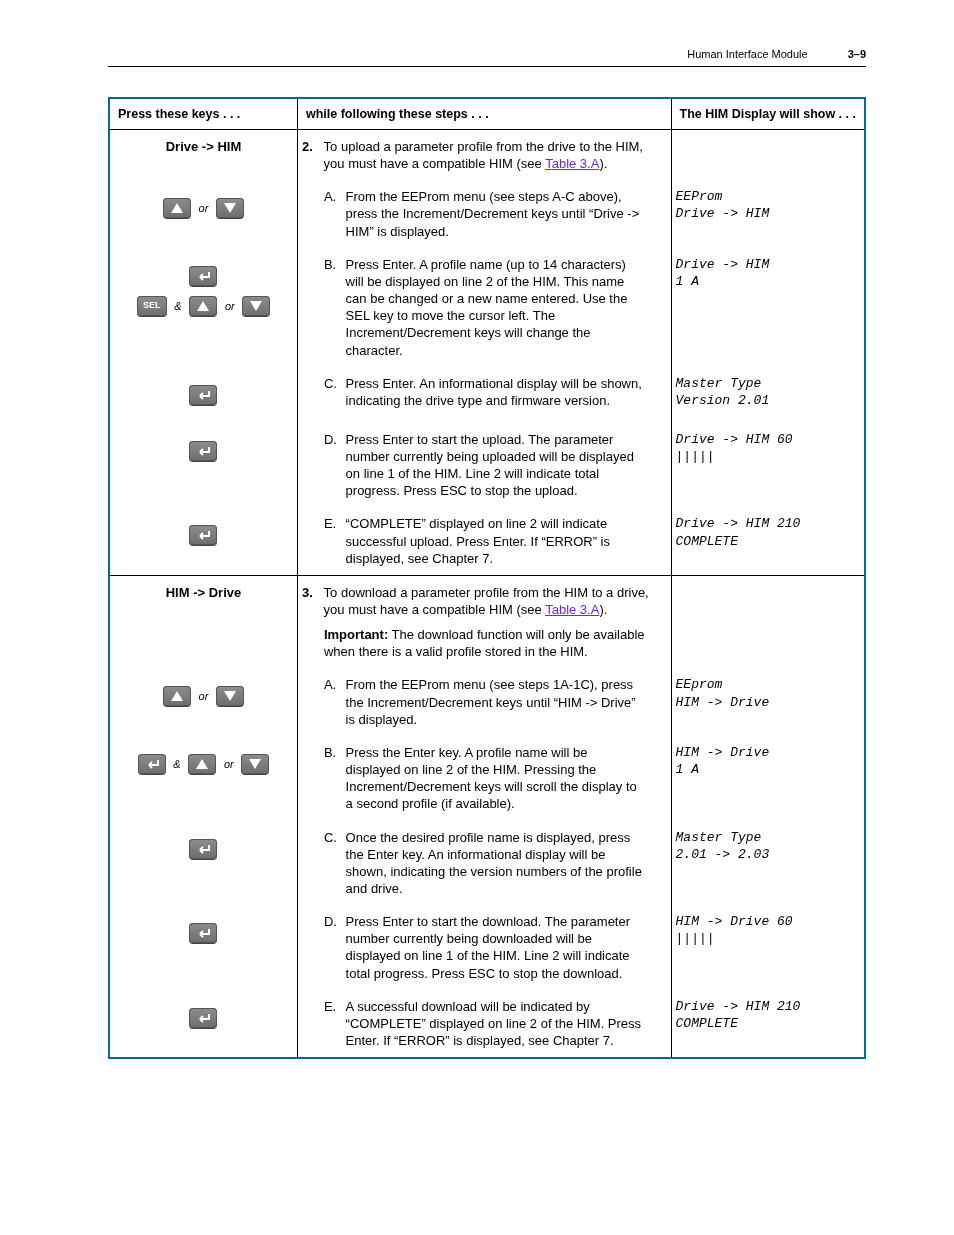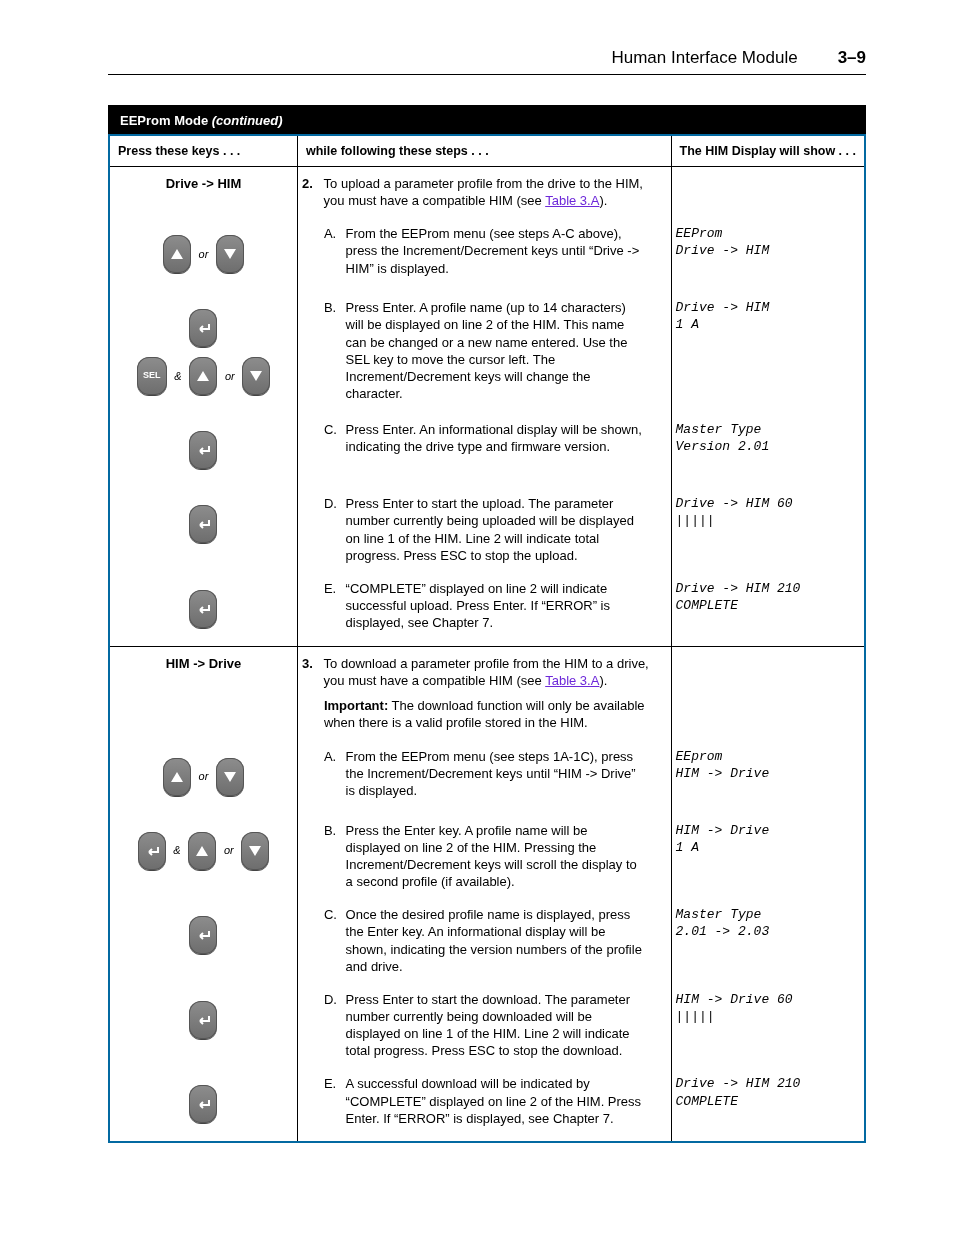--- a/index.html
+++ b/index.html
@@ -15,21 +15,21 @@
     height: 1235px;
     position: relative;
     box-sizing: border-box;
     padding: 48px 88px 0 108px;
   }
   .running-head {
     display: flex;
     justify-content: flex-end;
     align-items: baseline;
     gap: 40px;
-    font-size: 17px;
+    font-size: 11px;
     margin-bottom: 6px;
   }
   .running-head .pg { font-weight: bold; }
   .top-rule {
     border: 0; border-top: 1px solid #000; margin: 0 0 30px 0;
   }
   .band {
     background: #000;
     color: #fff;
     font-weight: bold;
@@ -70,22 +70,22 @@
   .step-txt { display:inline-block; width: calc(100% - 22px); vertical-align: top; }
   .sub-ltr { display:inline-block; width: 18px; vertical-align: top; }
   .sub-txt { display:inline-block; width: calc(100% - 44px); vertical-align: top; }
   .sub-row { padding-left: 22px; margin-top: 10px; }
   .sub-row:first-child { margin-top: 0; }
   .link { color: #6d28d9; text-decoration: underline; }
   .key {
     display: inline-flex;
     align-items: center;
     justify-content: center;
-    width: 28px; height: 38px;
-    border-radius: 12px;
+    width: 28px; height: 20px;
+    border-radius: 4px;
     background: linear-gradient(#8d8d8d,#6d6d6d);
     box-shadow: inset 0 0 0 1px #555, 0 1px 0 #444;
     color: #fff;
     vertical-align: middle;
   }
   .key.sel { width: 30px; font-size: 9px; font-weight: bold; }
   .key-row { margin: 10px 0; white-space: nowrap; }
   .conj { font-size: 11px; font-style: italic; margin: 0 4px; vertical-align: middle; }
   svg.tri, svg.ent, svg.lft { display:block; }
   .imp { font-weight: bold; }
@@ -94,24 +94,20 @@
 <body>
 
 <div class="page">
 
   <div class="running-head">
     <span>Human Interface Module</span>
     <span class="pg">3–9</span>
   </div>
   <hr class="top-rule">
 
-  <div class="band">
-    <span>EEProm Mode</span>
-    <span class="cont">(continued)</span>
-  </div>
 
   <table class="proc">
     <thead>
       <tr>
         <th class="col-keys">Press these keys . . .</th>
         <th class="col-steps">while following these steps . . .</th>
         <th class="col-disp" style="font-family:Arial;font-style:normal;margin-left:14px;">The HIM Display will show . . .</th>
       </tr>
     </thead>
     <tbody>

